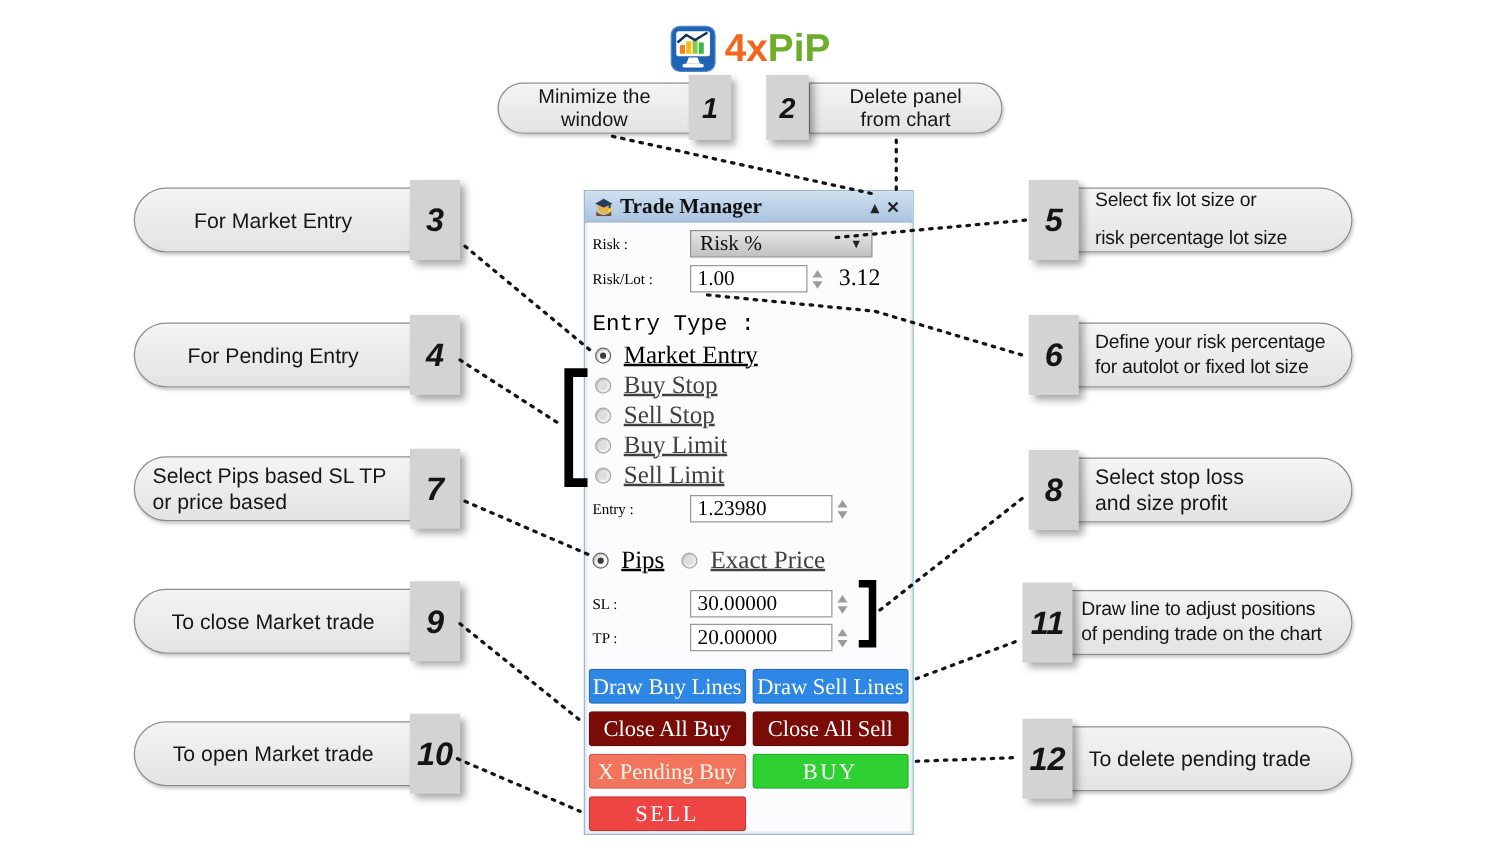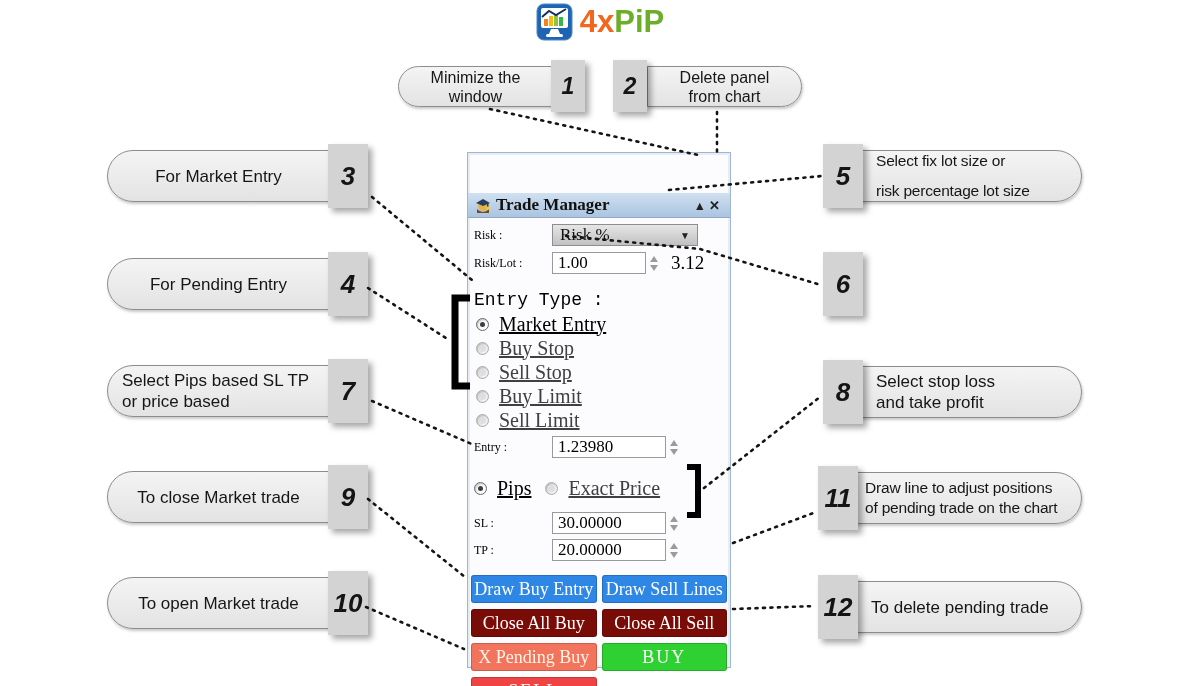--- a/index.html
+++ b/index.html
@@ -1,21 +1,21 @@
 <!DOCTYPE html>
 <html><head>
 <meta charset="utf-8">
 <style>
   * { box-sizing: border-box; margin: 0; padding: 0; }
   body { background:#fff; }
   .stage{ position:relative; width:1200px; height:686px; background:#ffffff; overflow:hidden;
           font-family:"Liberation Sans", sans-serif; }
 
   
-  .logo{ position:absolute; top:3px; left:0; right:0; display:flex; justify-content:center;
+  .logo{ position:absolute; top:20px; left:0; right:0; display:flex; justify-content:center;
          align-items:center; gap:7px; }
   .logo-text{ font-size:31px; font-weight:bold; letter-spacing:0; }
   .logo-4x{ color:#f2661e; } .logo-pip{ color:#6cae29; }
 
   
   .overlay{ position:absolute; left:0; top:0; width:1200px; height:686px; pointer-events:none; z-index:4; }
 
   
   .pill{ position:absolute; background:linear-gradient(180deg,#f4f4f4,#e3e3e3);
          border:1px solid #8d8d8d; box-shadow:1px 2px 3px rgba(0,0,0,.22);
@@ -31,21 +31,21 @@
            font-style:italic; font-weight:bold; color:#141414; }
   .numbox.big{ width:40px; height:64px; font-size:26px; }
   .numbox.top{ width:34px; height:52px; font-size:23px; }
   .pad-l{ padding-left:14px; }
 
   
   .panel{ position:absolute; left:467px; top:152px; width:264px; height:516px;
           background:#fcfcfe; border:1px solid #9fb6d1; box-shadow:inset 0 0 0 2px #e6edf5;
           font-family:"Liberation Serif", serif; z-index:2; }
   .titlebar{ height:24px; background:linear-gradient(#d0e0f0,#aac4e0); border-bottom:1px solid #90a9c8;
-             display:flex; align-items:center; padding:12px 7px;margin-top:40px; }
+             display:flex; align-items:center; padding:12px 7px; }
   .titlebar .title{ flex:1; font-size:17px; font-weight:bold; color:#101010; margin-left:5px; }
   .winbtn{ font-size:13px; color:#222; cursor:pointer; line-height:1; padding:0 3px;
            font-family:"Liberation Sans",sans-serif; font-weight:bold;}
   .content{ padding:3px 5px 0 6px; position:relative; height:491px; }
   .row{ display:flex; align-items:center; }
   .lbl{ font-size:12px; color:#000; width:78px; flex:none; }
   .dropdown{ width:146px; height:22px; background:linear-gradient(#e6e6e6,#c1c1c1);
              border:1px solid #8e8e8e; display:flex; align-items:center; padding:0 7px;
              font-size:17px; color:#111; cursor:pointer; }
   .dd-arrow{ margin-left:auto; font-size:10px; color:#222; font-family:"Liberation Sans",sans-serif;}
@@ -171,27 +171,31 @@
       <span>5</span>
     </div>
   <div class="pill round-right two-right pad-l" style="left:861px; top:150px; width:221px; height:52px;justify-content:space-between;">
     <span class="tline">Select fix lot size or</span>
     <span class="tline">risk percentage lot size</span>
   </div>
 
   <div class="numbox big" style="left:823px; top:252px;">
       <span>6</span>
     </div>
+  <div class="pill round-right two-right pad-l" style="left:861px; top:258px; width:221px; height:52px;">
+    <span class="tline">Define your risk percentage</span>
+    <span class="tline">for autolot or fixed lot size</span>
+  </div>
 
   <div class="numbox big" style="left:823px; top:360px;">
       <span>8</span>
     </div>
   <div class="pill round-right pad-l" style="left:861px; top:366px; width:221px; height:52px;">
     <span class="tline">Select stop loss</span>
-    <span class="tline">and take profit</span>
+    <span class="tline">and size profit</span>
   </div>
 
   <div class="numbox big" style="left:818px; top:466px;">
       <span>11</span>
     </div>
   <div class="pill round-right two-right" style="left:856px; top:472px; width:226px; height:52px; padding-left:8px;">
     <span class="tline">Draw line to adjust positions</span>
     <span class="tline">of pending trade on the chart</span>
   </div>
 
@@ -291,21 +295,21 @@
       <div class="row" style="margin-top:5px;">
         <span class="lbl">TP :</span>
         <input class="val w-lg" value="20.00000" style="">
         <span class="spin">
             <i class="up"></i>
             <i class="down"></i>
           </span>
       </div>
 
       <div class="btn-grid">
-        <div class="btn btn-draw">Draw Buy Entry</div>
+        <div class="btn btn-draw">Draw Buy Lines</div>
         <div class="btn btn-draw">Draw Sell Lines</div>
         <div class="btn btn-close">Close All Buy</div>
         <div class="btn btn-close">Close All Sell</div>
         <div class="btn btn-pending">X Pending Buy</div>
         <div class="btn btn-buy">BUY</div>
         <div class="btn btn-sell">SELL</div>
       </div>
     </div>
   </div>
 

